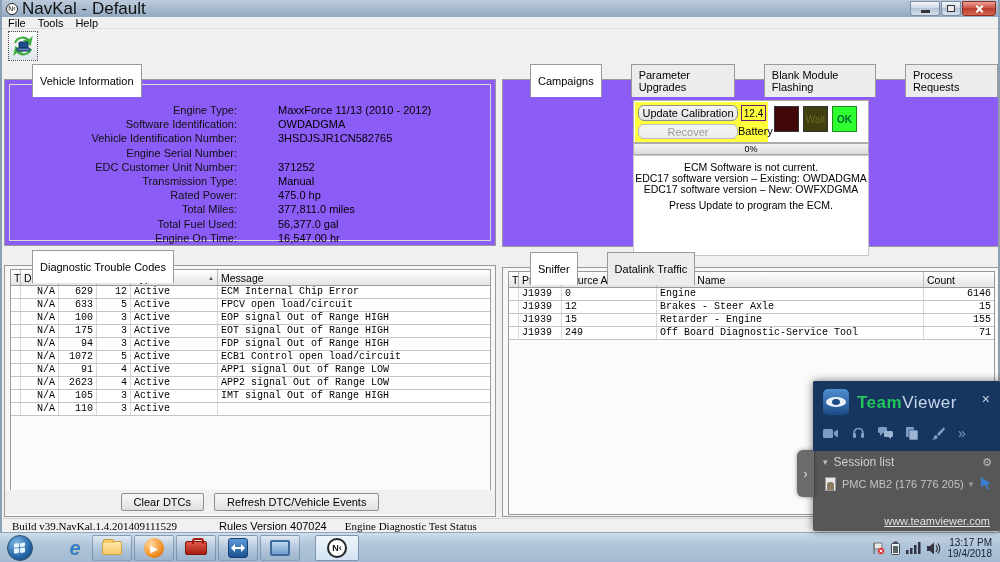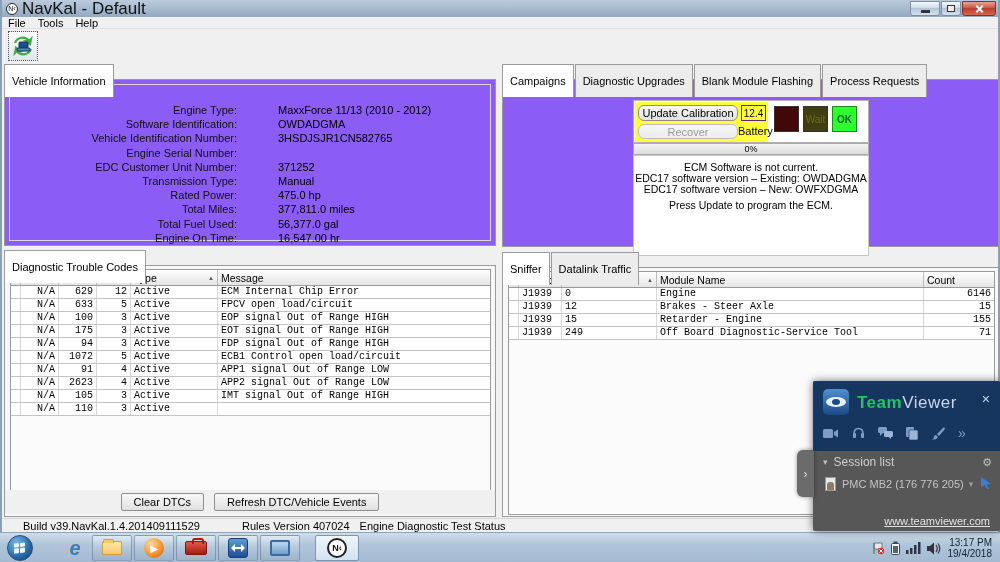--- a/index.html
+++ b/index.html
@@ -22,21 +22,21 @@
   .glyph-close:before { transform:rotate(45deg); } .glyph-close:after { transform:rotate(-45deg); }
 
   .menubar { position:absolute; left:0; top:17px; width:100%; height:12px; background:#f0f0f0; border-bottom:1px solid #e0e0e0; display:flex; align-items:center; }
   .menu-item { padding:0 6px; font-size:11px; line-height:12px; }
   .toolbar { position:absolute; left:0; top:29px; width:100%; height:34px; background:#f0f0f0; }
   .tool-btn { position:absolute; left:6px; top:2px; width:30px; height:30px; border:1px dotted #555; background:linear-gradient(#fdfdfd,#dfe5ec); display:flex; align-items:center; justify-content:center; }
 
   
   .panel { position:absolute; }
   .tab-row { position:absolute; left:0; top:0; height:16px; display:flex; z-index:3; }
-  .tab { border:1px solid #9a9a9a; border-bottom:none; background:#ececec; padding:16px 7px; font-size:11px; display:flex; align-items:center; height:15px; margin-right:1px; }
+  .tab { border:1px solid #9a9a9a; border-bottom:none; background:#ececec; padding:16px 7px; font-size:11px; display:flex; align-items:center; height:15px; margin-right:1px;margin-left:28px; }
   .tab.active { background:#fff; height:16px; z-index:4; }
   .panel-body { position:absolute; left:0; top:15px; right:0; bottom:0; border:1px solid #9a9a9a; background:#8b5cf6; }
 
   
   .vi-inner { position:absolute; left:4px; top:4px; right:4px; bottom:4px; border:1px solid #d8d8d8; padding-top:18px; }
   .vi-row { display:flex; line-height:14.2px; font-size:11px; }
   .vi-label { width:232px; text-align:right; padding-right:5px; color:#111; }
   .vi-value { flex:1; text-align:left;padding-left:36px; }
 
   
@@ -66,21 +66,21 @@
   
   .c-f { width:10px; } .c-dtc { width:38px; } .c-spn { width:38px; } .c-fmi { width:34px; } .c-type { width:87px; } .c-msg { flex:1; border-right:none; }
   
   .s-f { width:10px; } .s-prot { width:43px; } .s-src { width:95px; } .s-mod { flex:1; } .s-cnt { width:70px; border-right:none; }
 
   .dtc-btnbar { position:absolute; left:0; bottom:2px; width:100%; height:24px; background:#f0f0f0; display:flex; justify-content:center; gap:10px; align-items:center; }
   .bar-btn { border:1px solid #8e8f8f; border-radius:2px; background:linear-gradient(#f8f8f8,#e0e0e0); font-size:11px; padding:2px 12px; }
 
   
   .statusbar { position:absolute; left:0; top:518px; width:100%; height:14px; background:#f0f0f0; border-top:1px solid #d5d5d5; display:flex; font-size:11px; }
-  .sb-item { padding:1px 0 0 0; } .sb-1{margin-left:21px;} .sb-2{margin-left:42px;} .sb-3{margin-left:10px;}
+  .sb-item { padding:1px 0 0 0; } .sb-1{margin-left:10px;font-family:Liberation Serif, serif;} .sb-2{margin-left:42px;} .sb-3{margin-left:18px;font-family:Liberation Serif, serif;}
 
   
   .taskbar { position:absolute; left:0; top:532px; width:1000px; height:30px; background:linear-gradient(#cdddeb,#b0c5da 40%,#a3bad2); border-top:1px solid #8ea6bd; }
   .start-orb { position:absolute; left:7px; top:2px; width:26px; height:26px; border-radius:50%; background:radial-gradient(circle at 35% 30%, #7db9e8, #2567a8 60%, #123c66); border:1px solid #27506f; display:flex; align-items:center; justify-content:center; }
   .orb-flag { width:12px; height:11px; display:grid; grid-template-columns:5px 5px; grid-template-rows:4px 5px; gap:1px; transform:skewY(-6deg); }
   .orb-flag span { background:#eaf4fb; border-radius:1px; }
   .tb-btn { position:absolute; top:2px; width:40px; height:26px; border:1px solid rgba(90,115,140,.55); border-radius:2px; background:linear-gradient(rgba(255,255,255,.45),rgba(255,255,255,.08) 50%,rgba(120,150,180,.18)); display:flex; align-items:center; justify-content:center; }
   .tb-plain { border:none; background:none; }
   .tb-active { background:linear-gradient(#eef5fb,#d3e3f2); border-color:#7e95ab; }
   .ie-e { font-size:20px; font-weight:bold; color:#2f7fd3; font-style:italic; text-shadow:0 0 1px #f4b63f; }
@@ -202,21 +202,21 @@
             <span class="vi-label">Engine On Time:</span>
             <span class="vi-value">16,547.00 hr</span>
           </div>
       </div>
     </div>
   </div>
 
   <div class="panel" style="left:500px; top:64px; width:497px; height:183px;">
     <div class="tab-row">
       <span class="tab active">Campaigns</span>
-      <span class="tab">Diagnostic Upgrades</span>
+      <span class="tab">Parameter Upgrades</span>
       <span class="tab">Blank Module Flashing</span>
       <span class="tab">Process Requests</span>
     </div>
     <div class="panel-body">
       <div class="ctrl-box">
         <div class="yellow-group">
           <span class="btn btn-update">Update Calibration</span>
           <span class="battery-val">12.4</span>
           <span class="btn btn-recover">Recover</span>
           <span class="battery-label">Battery</span>

